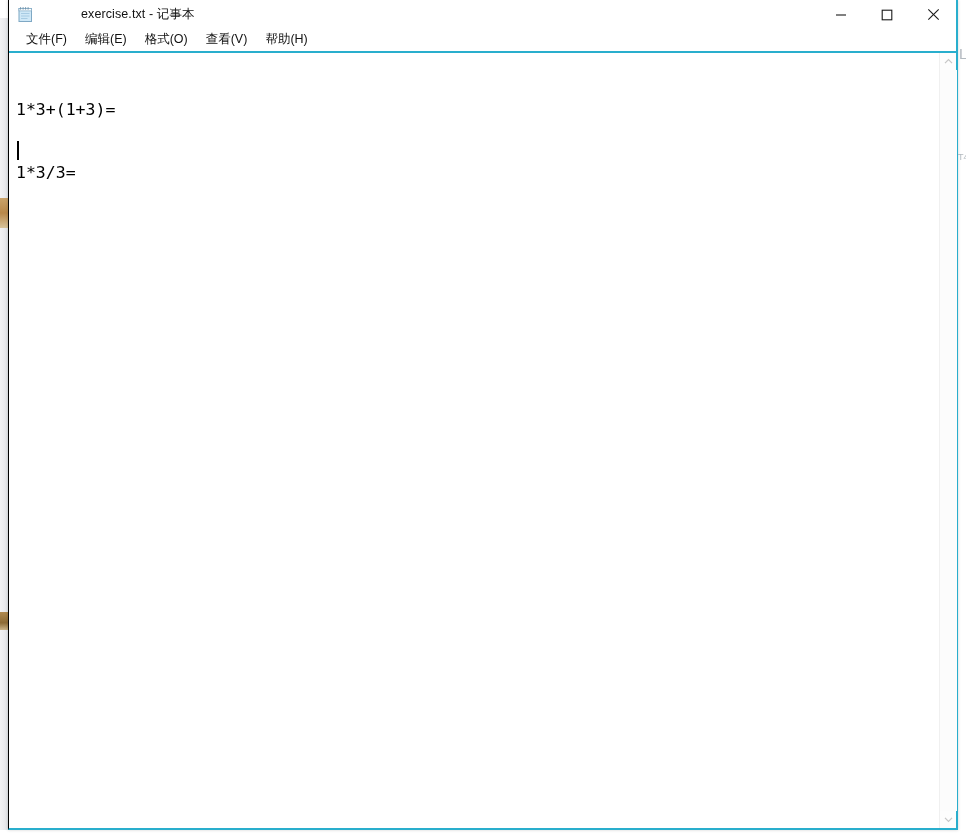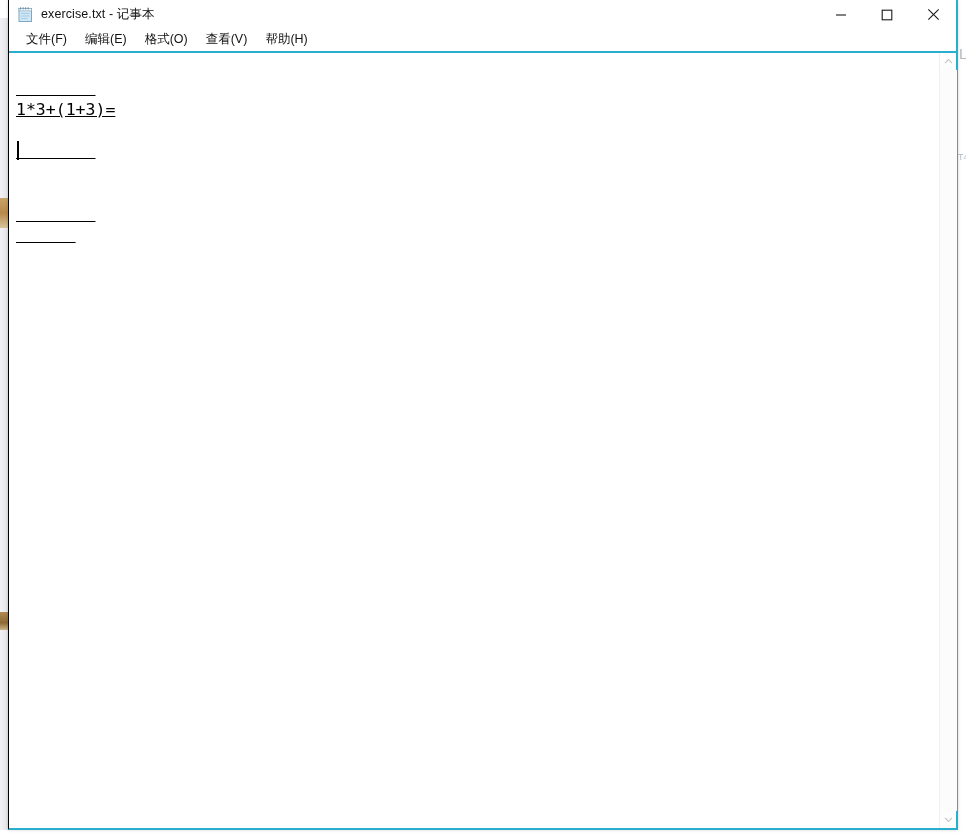--- a/index.html
+++ b/index.html
@@ -74,20 +74,21 @@
   }
 
   
   #title-bar {
     position: relative;
     height: 29px;
     min-height: 29px;
     background: #ffffff;
     display: flex;
     align-items: center;
+    gap: 40px;
   }
   #window-icon {
     width: 17px; height: 17px;
     margin-left: 8px;
     margin-right: 7px;
     position: relative;
     flex: none;
   }
   #window-icon svg { display: block; }
   #window-title {
@@ -130,21 +131,20 @@
     white-space: nowrap;
     cursor: default;
   }
 
   
   #window-body {
     flex: 1;
     display: flex;
     min-height: 0;
     background: #ffffff;
-    text-decoration: underline;
   }
 
   #text-area {
     flex: 1;
     position: relative;
     background: #ffffff;
     padding: 4px 0 0 7px;
     overflow: hidden;
     font-family: "DejaVu Sans Mono", "Liberation Mono", monospace;
     font-size: 16.5px;
@@ -249,20 +249,21 @@
       <div class="menu-item">编辑(E)</div>
       <div class="menu-item">格式(O)</div>
       <div class="menu-item">查看(V)</div>
       <div class="menu-item">帮助(H)</div>
     </div>
 
     <div id="window-body">
 
       <div id="text-area">
         <div class="text-line">1*3+(1+3)=</div>
+        <div class="text-line">1*3/3=</div>
         <div class="text-line"></div>
         <div id="text-caret"></div>
       </div>
 
       <div id="v-scrollbar">
         <div class="scroll-arrow">
           <svg width="9" height="7" viewBox="0 0 9 7">
             <polyline points="1,5.2 4.5,1.6 8,5.2" fill="none" stroke="#c6c6c6" stroke-width="1.2"></polyline>
           </svg>
         </div>

